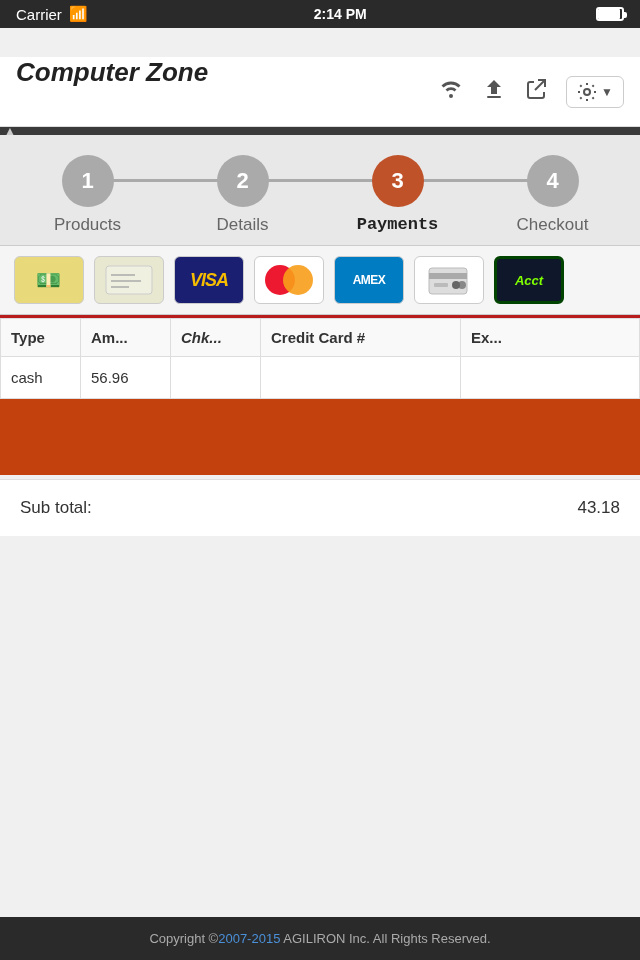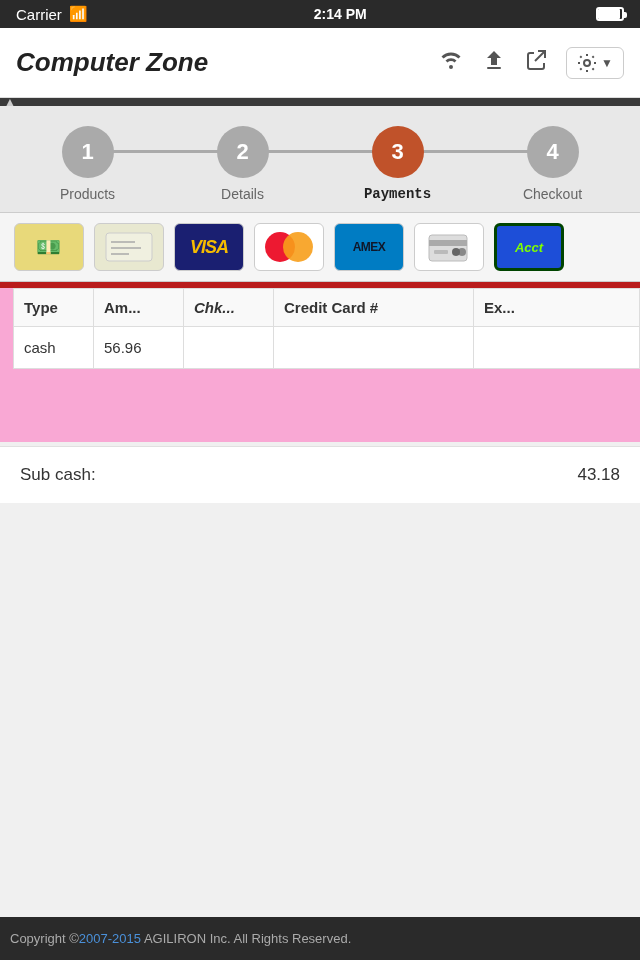--- a/index.html
+++ b/index.html
@@ -21,24 +21,24 @@
     .status-center { font-size: 14px; font-weight: 600; text-align: right; }
     .status-right { display: flex; align-items: center; }
     .battery-icon { width: 28px; height: 14px; border: 2px solid white; border-radius: 3px; position: relative; margin-left: 4px; }
     .battery-icon::after { content: ''; position: absolute; right: -5px; top: 3px; width: 3px; height: 6px; background: white; border-radius: 0 2px 2px 0; }
     .battery-fill { background: white; height: 100%; width: 90%; border-radius: 1px; }
 
     
     .navbar {
       background: white;
       display: flex;
-      align-items: center;
       padding: 0 16px;
       height: 70px;
       border-bottom: 1px solid #ddd;
+      margin-top: 29px;
     }
     .navbar-brand {
       font-size: 26px;
       font-weight: 900;
       font-style: italic;
       color: #222;
       flex: 1;
     }
     .navbar-icons {
       display: flex;
@@ -112,21 +112,21 @@
       align-items: center;
       justify-content: center;
       font-size: 22px;
       font-weight: 700;
       margin-bottom: 8px;
     }
     .step-circle.active {
       background: #c0522a;
     }
     .step-label {
-      font-size: 14px;
+      font-size: 17px;
       color: #666;
       text-align: center;
     }
     .step-label.active {
       color: #222;
       font-weight: 600;
       font-family: Liberation Mono, monospace;
     }
 
     
@@ -167,31 +167,31 @@
       font-weight: 900;
       font-style: italic;
       letter-spacing: -1px;
     }
     .payment-icon-mc {
       position: relative;
       overflow: visible;
     }
     .payment-icon-amex {
       background: #007cc3;
-      color: #0f172a;
+      color: #ffffff;
       font-size: 12px;
       font-weight: 700;
       letter-spacing: -0.5px;
     }
     .payment-icon-card {
       font-size: 22px;
       color: #555;
     }
     .payment-icon-acct {
-      background: #1d4ed8;
+      background: #0f172a;
       color: #7fff00;
       font-size: 13px;
       font-style: italic;
       font-weight: 900;
       border: 3px solid #004400;
     }
 
     
     .payments-table {
       background: white;
@@ -207,24 +207,23 @@
       color: #333;
       background: #f9f9f9;
     }
     .payments-table td {
       border: 1px solid #ddd;
       padding: 12px 10px;
       color: #333;
       background: white;
     }
     .table-container {
-      background: #f9a8d4;
-      border-top: 6px solid #b91c1c;
+      background: #c2410c;
+      border-top: 3px solid #b91c1c;
       min-height: 160px;
-      padding-left: 13px;
     }
 
     
     .summary-section {
       background: white;
       margin-top: 4px;
       padding: 0 20px;
       border-top: 1px solid #e0e0e0;
     }
     .summary-row {
@@ -238,21 +237,21 @@
     }
     .summary-row:last-child { border-bottom: none; }
     .summary-label {}
     .summary-value {}
 
     
     .footer {
       background: #2a2a2a;
       color: #aaa;
       font-size: 13px;
-      text-align: left;
+      text-align: center;
       padding: 14px 10px;
       position: absolute;
       bottom: 0;
       left: 0;
       right: 0;
     }
     .footer a { color: #4a90d9; text-decoration: none; }
 
     
     .mc-container { position: relative; width: 48px; height: 30px; }
@@ -396,20 +395,20 @@
         <td></td>
         <td></td>
         <td></td>
       </tr>
     </tbody>
   </table>
 </div>
 
 <div class="summary-section">
   <div class="summary-row">
-    <span class="summary-label">Sub cash:</span>
+    <span class="summary-label">Sub total:</span>
     <span class="summary-value">43.18</span>
   </div>
 </div>
 
 <div class="footer">
   <span>Copyright ©</span><a>2007-2015</a><span> AGILIRON Inc. All Rights Reserved.</span>
 </div>
 
 </body></html>

